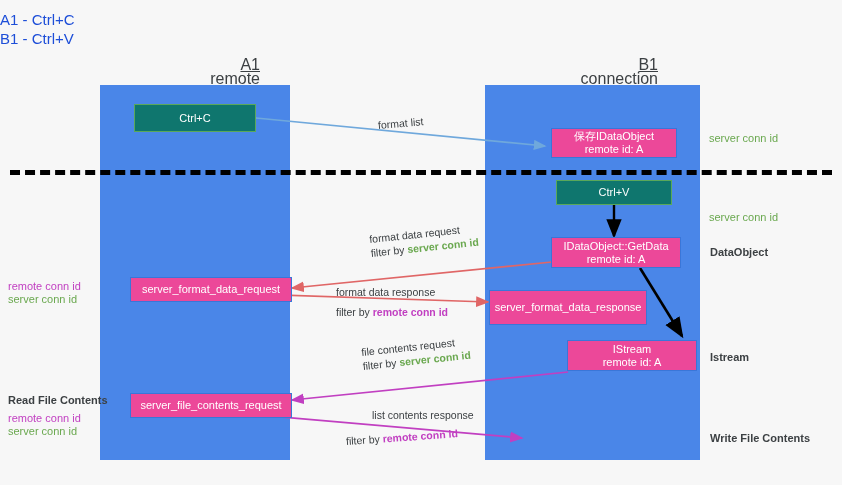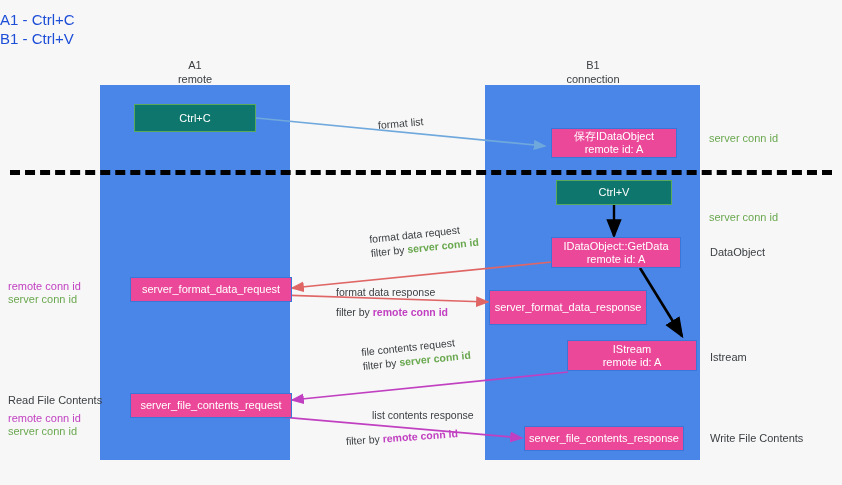--- a/index.html
+++ b/index.html
@@ -13,22 +13,23 @@
   .abs{position:absolute;}
 
   
   #title{
     left:0;right:0;top:10px;text-align:left;
     font-size:15px;line-height:19px;color:#1d4ed8;white-space:pre-line;
   }
 
   
   .lane-head{
-    text-align:center;font-size:11px;line-height:14px;color:#3c4043;
+    text-align:right;font-size:16px;line-height:14px;color:#3c4043;
     white-space:pre-line;
+    text-decoration:underline;
   }
 
   
   .lane{background:#4a86e8;}
 
   
   #divider{
     left:10px;right:10px;top:170px;height:0;
     border-top:5px dashed #000;
   }
@@ -41,21 +42,21 @@
     border:1px solid #3a76d8;
     white-space:pre-line;
   }
   .box.green{background:#0f766e;border-color:#5aa85a;}
   .box.orange{background:#ec4899;border-color:#3a76d8;}
 
   
   .side-label{font-size:11px;line-height:14px;white-space:pre-line;}
   .c-green{color:#6aa84f;}
   .c-magenta{color:#c13fc1;}
-  .c-dark{color:#3c4043;}
+  .c-dark{color:#3c4043;font-weight:bold;}
 
   
   .edge-label{
     font-size:10.5px;line-height:14px;color:#3c4043;white-space:nowrap;
   }
   .edge-label .hl-green{color:#6aa84f;font-weight:bold;}
   .edge-label .hl-magenta{color:#c13fc1;font-weight:bold;}
   .rot{transform-origin:left center;}
 
   svg#wires{position:absolute;left:0;top:0;width:842px;height:485px;overflow:visible;}
@@ -121,21 +122,20 @@
   <div class="abs box green" style="left:556px;top:180px;width:116px;height:25px;">Ctrl+V</div>
 
   <div class="abs box orange" style="left:551px;top:237px;width:130px;height:31px;">IDataObject::GetData
 remote id: A</div>
 
   <div class="abs box orange" style="left:567px;top:340px;width:130px;height:31px;">IStream
 remote id: A</div>
 
   <div class="abs box orange" style="left:489px;top:290px;width:158px;height:35px;">server_format_data_response</div>
 
-  <div class="abs box orange" style="left:524px;top:426px;width:160px;height:25px;">server_file_contents_response</div>
 
   <div class="abs edge-label rot" style="left:378px;top:118px;transform:rotate(-5deg);">format list</div>
 
   <div class="abs" style="left:370px;top:232px;transform:rotate(-6deg);transform-origin:left center;">
     <div class="edge-label">format data request</div>
     <div class="edge-label"><span>filter by </span><span class="hl-green">server conn id</span></div>
   </div>
 
   <div class="abs" style="left:336px;top:285px;">
     <div class="edge-label">format data response</div>

